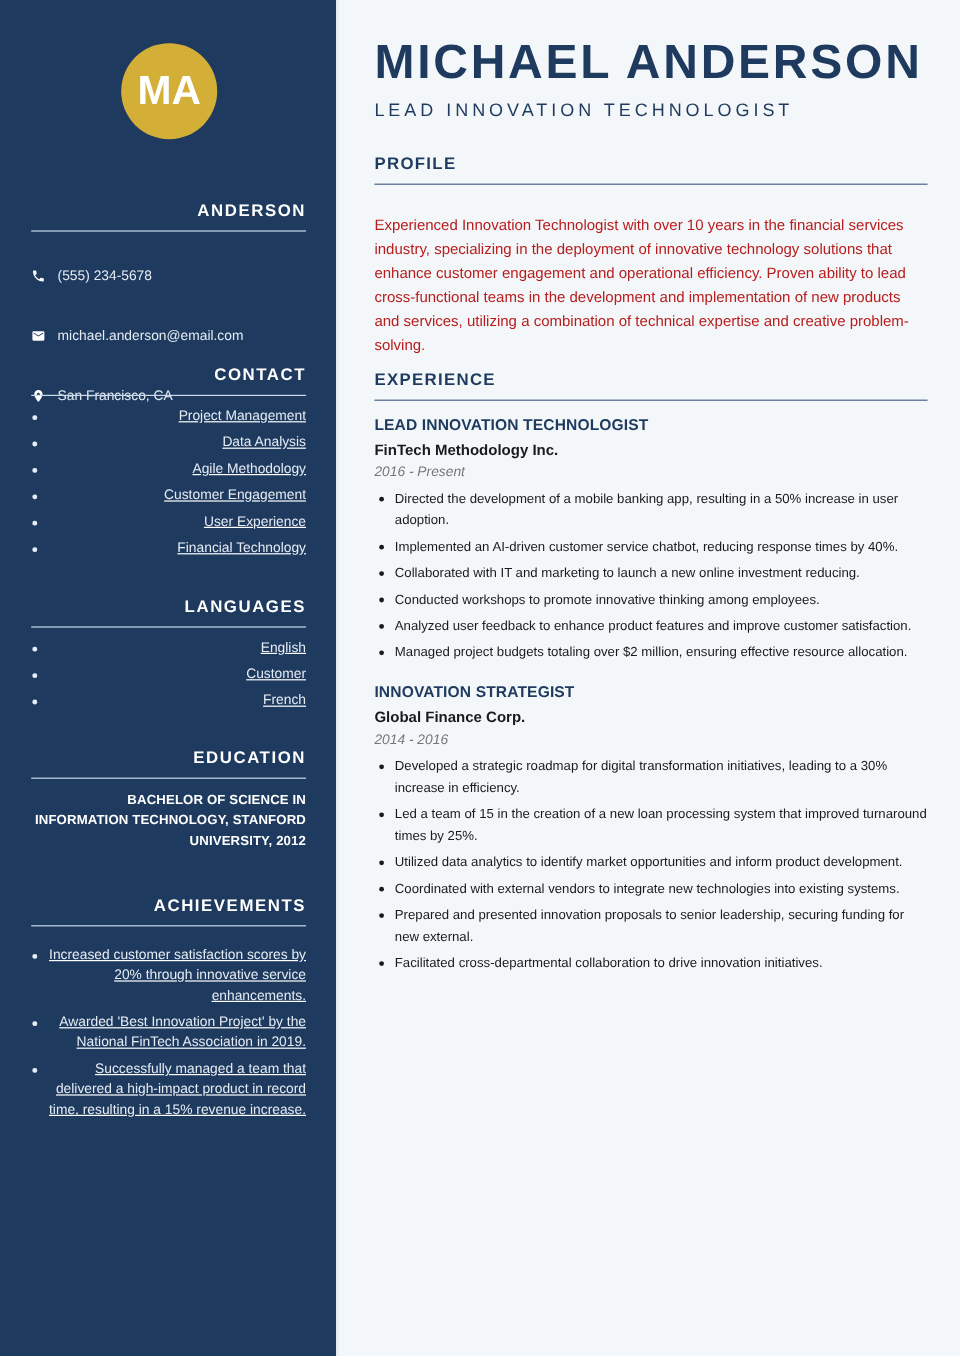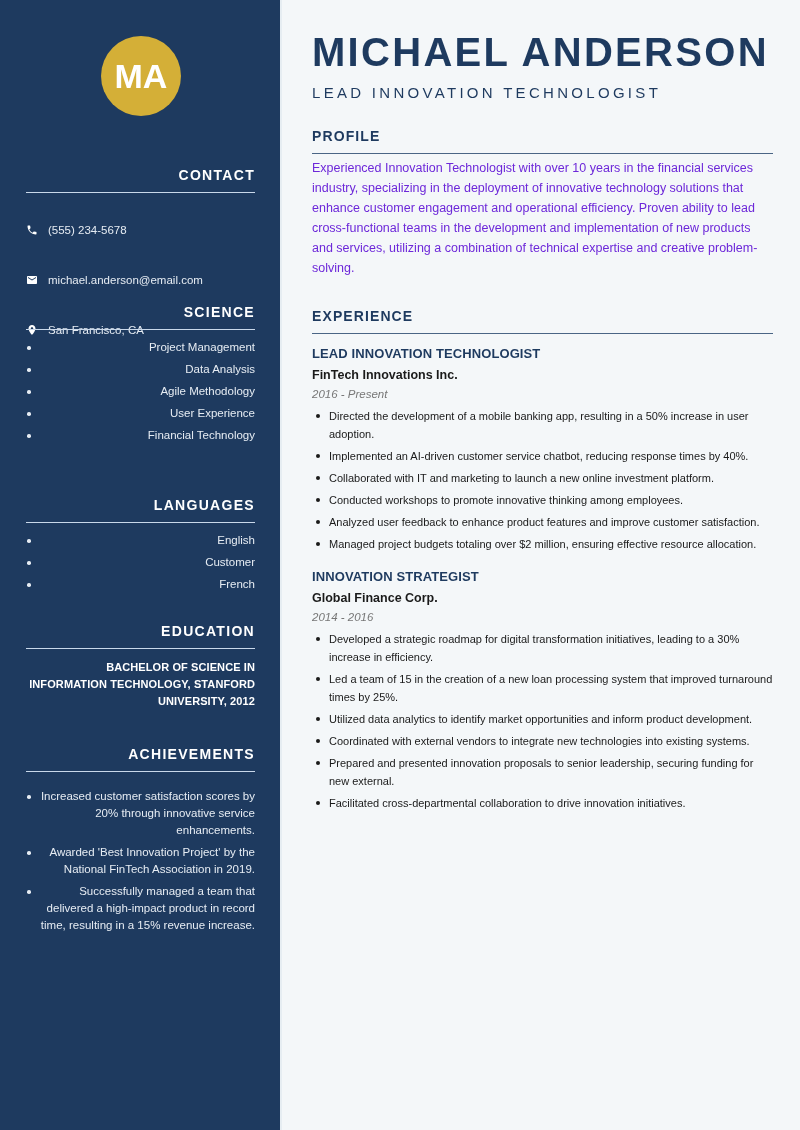--- a/index.html
+++ b/index.html
@@ -42,21 +42,21 @@
     }
     .contact-list { list-style: none; margin-top: 10px; }
     .contact-list li {
       display: flex; align-items: center;
       font-size: 11.5px; color: #e6ecf3;
       height: 26px;
       margin-top: 24px;
     }
     .contact-list .ico { width: 22px; display: inline-flex; align-items: center; }
     .contact-list svg { width: 12px; height: 12px; fill: #ffffff; }
-    .bullet-list { list-style: none; margin-top: 9px; }
+    .bullet-list { list-style: none; margin-top: 9px; text-decoration: underline; }
     .bullet-list li {
       position: relative; padding-left: 12px;
       font-size: 11.5px; color: #e6ecf3;
       line-height: 17px; margin-bottom: 5px;
     }
     .bullet-list li::before {
       content: ""; position: absolute; left: 1px; top: 7px;
       width: 3.5px; height: 3.5px; border-radius: 50%; background: #e6ecf3;
     }
     .edu-text {
@@ -73,21 +73,21 @@
       font-size: 15px; letter-spacing: 3.3px; color: #1e3a5f;
       white-space: nowrap;
     }
     .main-section { position: absolute; left: 30px; width: 461px; }
     .main-heading {
       font-weight: bold; font-size: 14px; letter-spacing: 1.1px;
       color: #1e3a5f; padding-bottom: 9px;
       border-bottom: 1.5px solid #4a6585;
     }
     .profile-text {
-      margin-top: 4px; font-size: 12.5px; line-height: 20px; color: #6d28d9;
+      margin-top: 24px; font-size: 12.5px; line-height: 20px; color: #b91c1c;
     }
     .job { margin-top: 12px; }
     .job + .job { margin-top: 16px; }
     .job-title {
       font-weight: bold; font-size: 13px; color: #1e3a5f; letter-spacing: 0.1px;
     }
     .job-company {
       font-weight: bold; font-size: 12.5px; color: #1a1a1a; margin-top: 7px;
     }
     .job-dates {
@@ -106,21 +106,21 @@
   </style>
 </head>
 <body>
 
 <aside class="sidebar">
   <div class="avatar">
     <span>MA</span>
   </div>
 
   <section class="side-section" style="top:167px;">
-    <h2 class="side-heading">CONTACT</h2>
+    <h2 class="side-heading">ANDERSON</h2>
     <ul class="contact-list">
       <li>
         <span class="ico">
           <svg viewBox="0 0 24 24">
               <path d="M6.6 10.8c1.4 2.8 3.8 5.1 6.6 6.6l2.2-2.2c.3-.3.7-.4 1-.2 1.1.4 2.3.6 3.6.6.6 0 1 .4 1 1V20c0 .6-.4 1-1 1C10.6 21 3 13.4 3 4c0-.6.4-1 1-1h3.5c.6 0 1 .4 1 1 0 1.3.2 2.5.6 3.6.1.3 0 .7-.2 1L6.6 10.8z"></path>
             </svg>
         </span>
         <span>(555) 234-5678</span>
       </li>
       <li>
@@ -136,25 +136,26 @@
           <svg viewBox="0 0 24 24">
               <path d="M12 2C8.1 2 5 5.1 5 9c0 5.2 7 13 7 13s7-7.8 7-13c0-3.9-3.1-7-7-7zm0 9.5c-1.4 0-2.5-1.1-2.5-2.5S10.6 6.5 12 6.5s2.5 1.1 2.5 2.5-1.1 2.5-2.5 2.5z"></path>
             </svg>
         </span>
         <span>San Francisco, CA</span>
       </li>
     </ul>
   </section>
 
   <section class="side-section" style="top:304px;">
-    <h2 class="side-heading">SCIENCE</h2>
+    <h2 class="side-heading">CONTACT</h2>
     <ul class="bullet-list">
       <li>Project Management</li>
       <li>Data Analysis</li>
       <li>Agile Methodology</li>
+      <li>Customer Engagement</li>
       <li>User Experience</li>
       <li>Financial Technology</li>
     </ul>
   </section>
 
   <section class="side-section" style="top:497px;">
     <h2 class="side-heading">LANGUAGES</h2>
     <ul class="bullet-list">
       <li>English</li>
       <li>Customer</li>
@@ -184,26 +185,26 @@
   <section class="main-section" style="top:128px;">
     <h2 class="main-heading">PROFILE</h2>
     <p class="profile-text">Experienced Innovation Technologist with over 10 years in the financial services industry, specializing in the deployment of innovative technology solutions that enhance customer engagement and operational efficiency. Proven ability to lead cross-functional teams in the development and implementation of new products and services, utilizing a combination of technical expertise and creative problem-solving.</p>
   </section>
 
   <section class="main-section" style="top:308px;">
     <h2 class="main-heading">EXPERIENCE</h2>
 
     <div class="job">
       <div class="job-title">LEAD INNOVATION TECHNOLOGIST</div>
-      <div class="job-company">FinTech Innovations Inc.</div>
+      <div class="job-company">FinTech Methodology Inc.</div>
       <div class="job-dates">2016 - Present</div>
       <ul class="job-bullets">
         <li>Directed the development of a mobile banking app, resulting in a 50% increase in user adoption.</li>
         <li>Implemented an AI-driven customer service chatbot, reducing response times by 40%.</li>
-        <li>Collaborated with IT and marketing to launch a new online investment platform.</li>
+        <li>Collaborated with IT and marketing to launch a new online investment reducing.</li>
         <li>Conducted workshops to promote innovative thinking among employees.</li>
         <li>Analyzed user feedback to enhance product features and improve customer satisfaction.</li>
         <li>Managed project budgets totaling over $2 million, ensuring effective resource allocation.</li>
       </ul>
     </div>
 
     <div class="job">
       <div class="job-title">INNOVATION STRATEGIST</div>
       <div class="job-company">Global Finance Corp.</div>
       <div class="job-dates">2014 - 2016</div>

